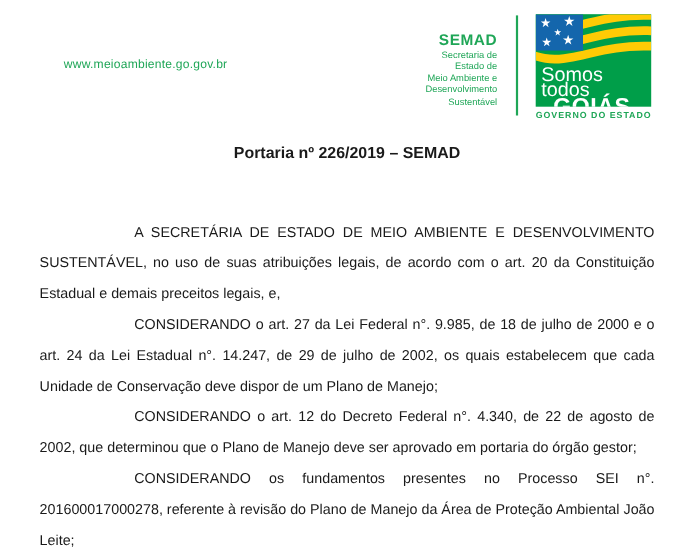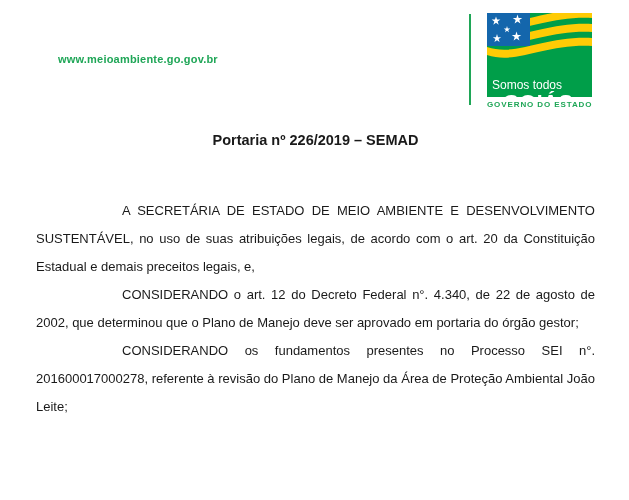--- a/index.html
+++ b/index.html
@@ -13,21 +13,21 @@
     font-family: "Liberation Sans", sans-serif;
     color: #1c1c1c;
   }
 
   
   .website-url {
     position: absolute;
     left: 58px;
     top: 53px;
     font-size: 11px;
-    font-weight: bold;
+    font-weight: normal;
     color: var(--brand-green, #1fa657);
     letter-spacing: 0.2px;
   }
 
   .semad-logo {
     position: absolute;
     right: 177px;
     top: 29px;
     text-align: right;
     color: var(--brand-green, #1fa657);
@@ -63,24 +63,24 @@
     overflow: hidden;
   }
   .flag-svg { display: block; width: 105px; height: 47px; }
   .f-green  { fill: var(--flag-green, #009e49); }
   .f-yellow { fill: var(--flag-yellow, #ffcb05); }
   .f-blue   { fill: var(--flag-blue, #1466ac); }
   .f-white  { fill: #ffffff; }
 
   .goias-tagline {
     color: #ffffff;
-    font-size: 12px;
+    font-size: 18px;
     line-height: 13px;
     padding-left: 5px;
-    margin-top: 19px;
+    margin-top: 2px;
   }
   .goias-name {
     color: #ffffff;
     font-size: 21px;
     font-weight: bold;
     line-height: 20px;
     padding-left: 16px;
     letter-spacing: 0.5px;
   }
   .governo-label {
@@ -124,20 +124,31 @@
     text-indent: 86px;
   }
 </style>
 </head>
 <body>
 
 <div class="page">
 
   <div class="website-url">www.meioambiente.go.gov.br</div>
 
+  <div class="semad-logo">
+    <div class="semad-title">SEMAD</div>
+    <div class="semad-sub">
+
+    <div class="semad-line">Secretaria de</div>
+        <div class="semad-line">Estado de</div>
+        <div class="semad-line">Meio Ambiente e</div>
+        <div class="semad-line">Desenvolvimento</div>
+        <div class="semad-line">Sustentável</div>
+      </div>
+  </div>
 
   <div class="logo-divider"></div>
 
   <div class="goias-logo">
     <svg class="flag-svg" viewBox="0 0 105 47" xmlns="http://www.w3.org/2000/svg">
       <defs>
         <path id="st" d="M0 -1 L0.225 -0.309 L0.951 -0.309 L0.363 0.118 L0.588 0.809 L0 0.382 L-0.588 0.809 L-0.363 0.118 L-0.951 -0.309 L-0.225 -0.309 Z"></path>
       </defs>
       <rect class="f-green" x="0" y="0" width="105" height="47"></rect>
       <path class="f-yellow" d="M0 6 C30 16 55 -5 105 -3 L105 5 C55 3 30 24 0 14 Z"></path>
@@ -156,17 +167,18 @@
     <div class="goias-name">GOIÁS</div>
   </div>
 
   <div class="governo-label">GOVERNO DO ESTADO</div>
 
   <h1 class="doc-title">Portaria nº 226/2019 – SEMAD</h1>
 
   <div class="doc-body">
 
   <p>A SECRETÁRIA DE ESTADO DE MEIO AMBIENTE E DESENVOLVIMENTO SUSTENTÁVEL, no uso de suas atribuições legais, de acordo com o art. 20 da Constituição Estadual e demais preceitos legais, e,</p>
+      <p>CONSIDERANDO o art. 27 da Lei Federal n°. 9.985, de 18 de julho de 2000 e o art. 24 da Lei Estadual n°. 14.247, de 29 de julho de 2002, os quais estabelecem que cada Unidade de Conservação deve dispor de um Plano de Manejo;</p>
       <p>CONSIDERANDO o art. 12 do Decreto Federal n°. 4.340, de 22 de agosto de 2002, que determinou que o Plano de Manejo deve ser aprovado em portaria do órgão gestor;</p>
       <p>CONSIDERANDO os fundamentos presentes no Processo SEI n°. 201600017000278, referente à revisão do Plano de Manejo da Área de Proteção Ambiental João Leite;</p>
     </div>
 
 </div>
 
 </body></html>

